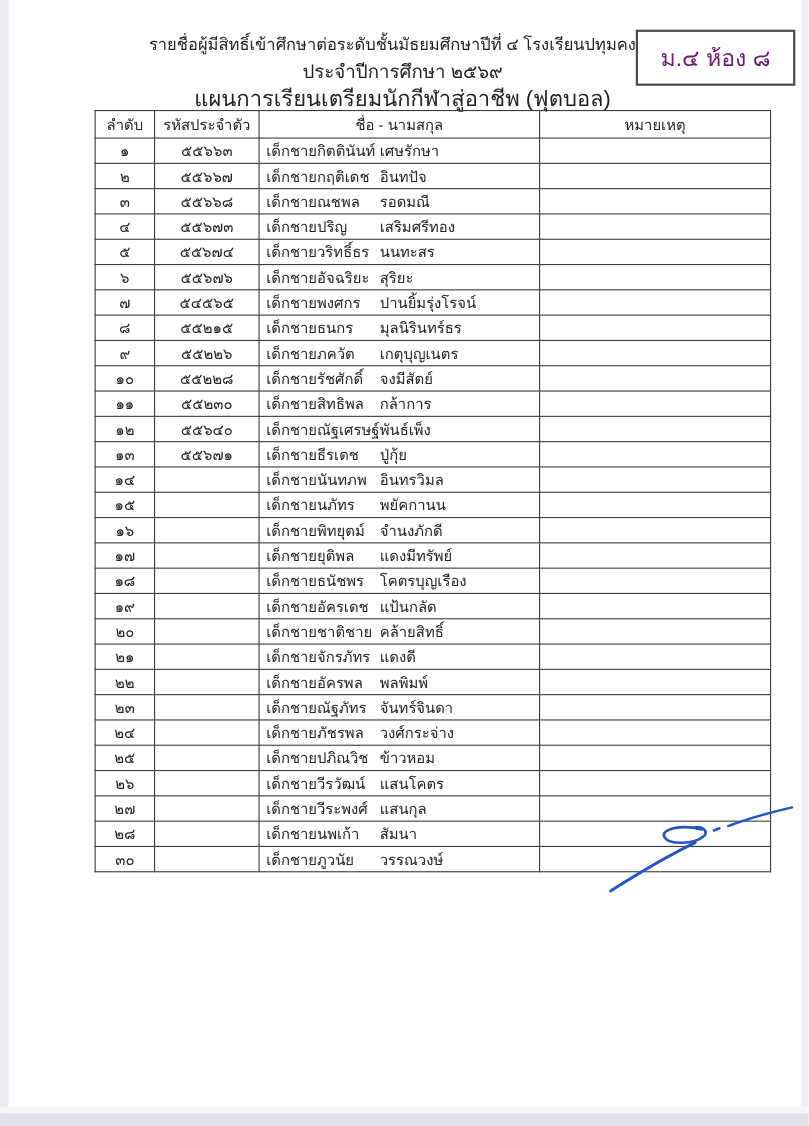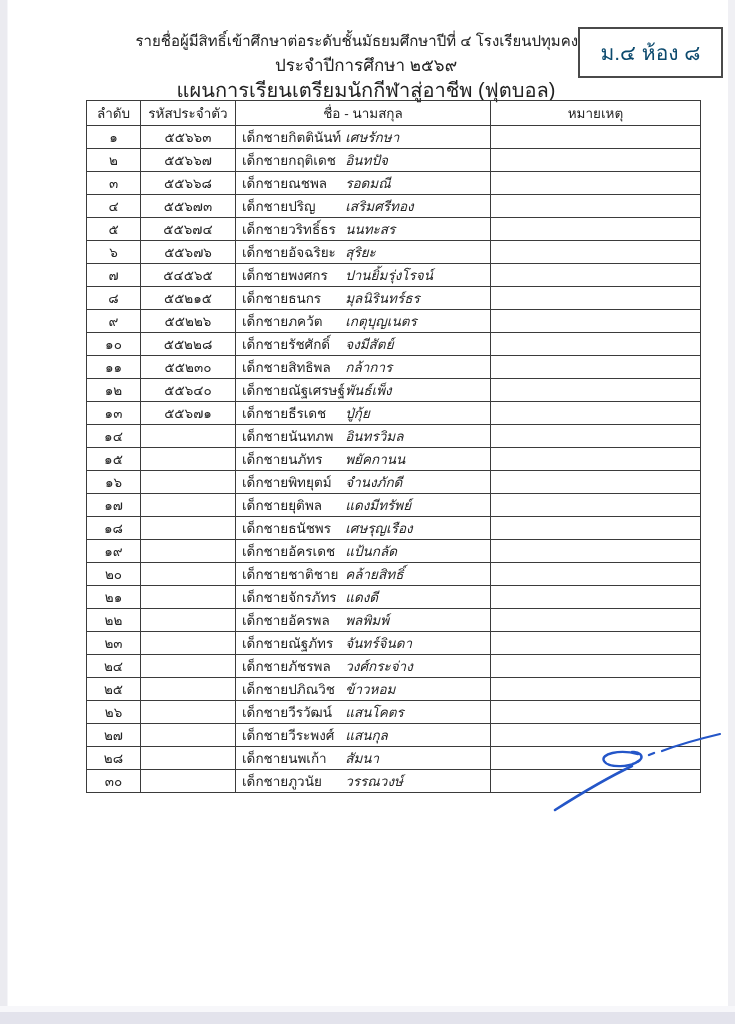--- a/index.html
+++ b/index.html
@@ -25,21 +25,21 @@
     text-align: center; color: #222;
   }
   .doc-header .line1 { font-size: 15px; line-height: 26px; }
   .doc-header .line2 { font-size: 17px; line-height: 24px; }
   .doc-header .line3 { font-size: 20px; line-height: 24px; }
 
   .room-box {
     position: absolute; left: 578px; top: 27px; width: 145px; height: 51px;
     border: 2px solid #4a4a4a;
     display: flex; align-items: center; justify-content: center;
-    font-size: 21px; color: #0c4a6e; background: #fff;
+    font-size: 21px; color: #701a75; background: #fff;
   }
 
   table.roster {
     position: absolute; left: 86px; top: 100px; width: 614px;
     border-collapse: collapse; table-layout: fixed;
     color: #242424;
     border-radius: 30px;
   }
   table.roster th, table.roster td {
     border: 1px solid #3b3b3b;
@@ -48,21 +48,21 @@
     overflow: hidden;
     white-space: nowrap;
   }
   table.roster thead tr { height: 25px; }
   table.roster tbody tr { height: 20.7px; }
   th.col-no, td.cell-no { width: 54px; text-align: center; }
   th.col-id, td.cell-id { width: 95px; text-align: center; }
   th.col-name, td.cell-name { width: 255px; text-align: center; }
   th.col-remark, td.cell-remark { width: 210px; text-align: center; }
   td.cell-name { text-align: left; position: relative; padding-left: 6px; }
-  td.cell-name .last-name { position: absolute; left: 43%; top: 50%; transform: translateY(-50%); font-style: italic; }
+  td.cell-name .last-name { position: absolute; left: 43%; top: 50%; transform: translateY(-50%); }
   td.cell-name .first-name { display: inline-block; }
 
   .signature {
     position: absolute; left: 535px; top: 730px; width: 200px; height: 88px;
     pointer-events: none;
   }
 </style>
 </head>
 <body>
 
@@ -256,21 +256,21 @@
         <span class="last-name">แดงมีทรัพย์</span>
       </td>
       <td class="cell-remark"></td>
     </tr>
 
     <tr>
       <td class="cell-no">๑๘</td>
       <td class="cell-id"></td>
       <td class="cell-name">
         <span class="first-name">เด็กชายธนัชพร</span>
-        <span class="last-name">เศษรุญเรือง</span>
+        <span class="last-name">โคตรบุญเรือง</span>
       </td>
       <td class="cell-remark"></td>
     </tr>
 
     <tr>
       <td class="cell-no">๑๙</td>
       <td class="cell-id"></td>
       <td class="cell-name">
         <span class="first-name">เด็กชายอัครเดช</span>
         <span class="last-name">แป้นกลัด</span>

